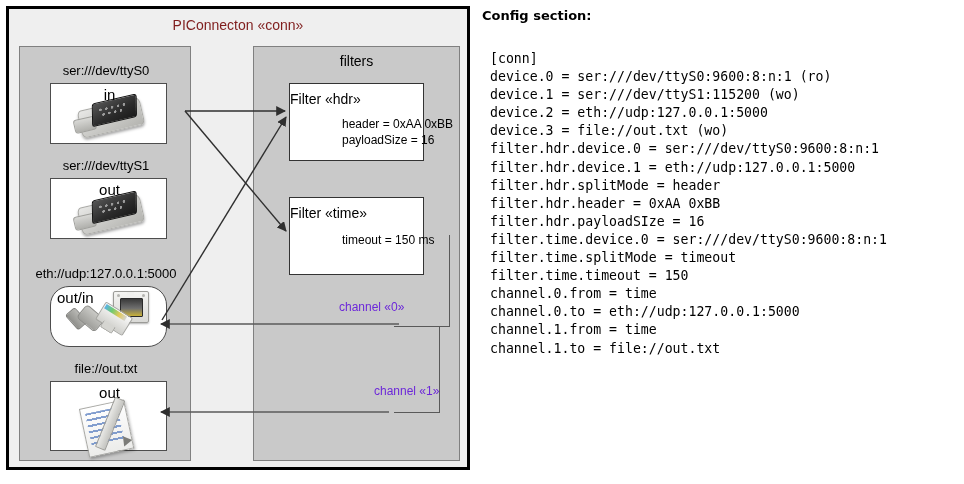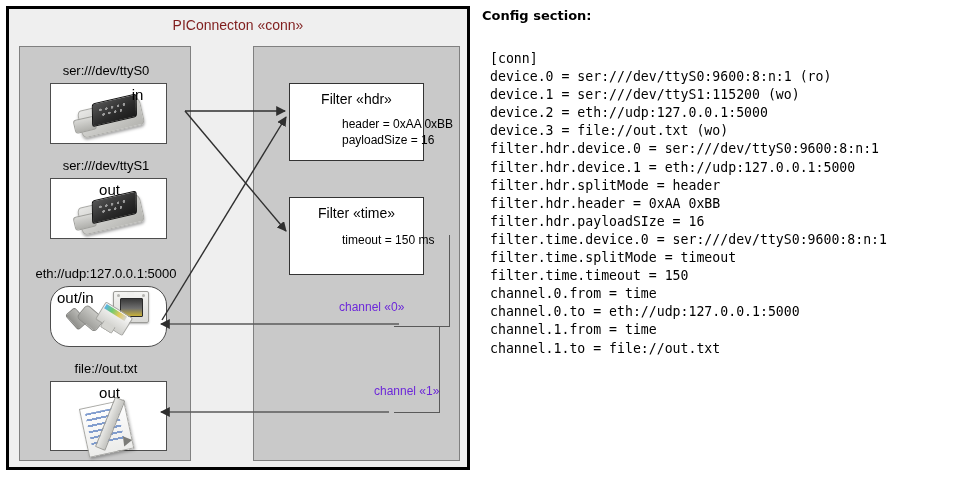--- a/index.html
+++ b/index.html
@@ -218,21 +218,20 @@
   .filter-box {
     position: absolute;
     background: #ffffff;
     border: 1px solid #333333;
     box-sizing: border-box;
   }
   .filter-title {
     position: absolute;
     left: 0; top: 7px;
     width: 100%;
-    text-align: center;
     font-size: 14px;
     color: #000;
   }
   .filter-attr {
     position: absolute;
     left: 8px;
     font-size: 12px;
     color: #000;
     white-space: nowrap;
     padding-left: 44px;
@@ -291,21 +290,21 @@
 <body>
 
 <div id="diagram-frame">
 
   <div id="diagram-title">PIConnecton «conn»</div>
 
   <div class="panel" id="devices-panel">
 
     <div class="device-label" style="left:0;top:16px;width:172px;">ser:///dev/ttyS0</div>
     <div class="device-box" style="left:30px;top:36px;width:117px;height:61px;">
-      <div class="device-io" style="left:0;top:2px;width:117px;text-align:center;padding-left:28px;">in</div>
+      <div class="device-io" style="left:0;top:2px;width:117px;text-align:center;">in</div>
       <div class="icon-art db9" style="left:20px;top:12px;">
         <div class="shell"></div>
         <div class="tail"></div>
         <div class="hood"></div>
         <div class="pins"></div>
       </div>
     </div>
 
     <div class="device-label" style="left:0;top:111px;width:172px;">ser:///dev/ttyS1</div>
     <div class="device-box" style="left:30px;top:131px;width:117px;height:61px;">
@@ -342,20 +341,21 @@
       <div class="icon-art txtfile" style="left:32px;top:16px;">
         <div class="sheet"></div>
         <div class="lines"></div>
         <div class="pencil"></div>
         <div class="tip"></div>
       </div>
     </div>
   </div>
 
   <div class="panel" id="filters-panel">
+    <div class="panel-title">filters</div>
 
     <div class="filter-box" style="left:35px;top:36px;width:135px;height:78px;">
       <div class="filter-title">Filter «hdr»</div>
       <div class="filter-attr" style="top:33px;">header = 0xAA 0xBB</div>
       <div class="filter-attr" style="top:49px;">payloadSize = 16</div>
     </div>
 
     <div class="filter-box" style="left:35px;top:150px;width:135px;height:78px;">
       <div class="filter-title">Filter «time»</div>
       <div class="filter-attr" style="top:35px;">timeout = 150 ms</div>

